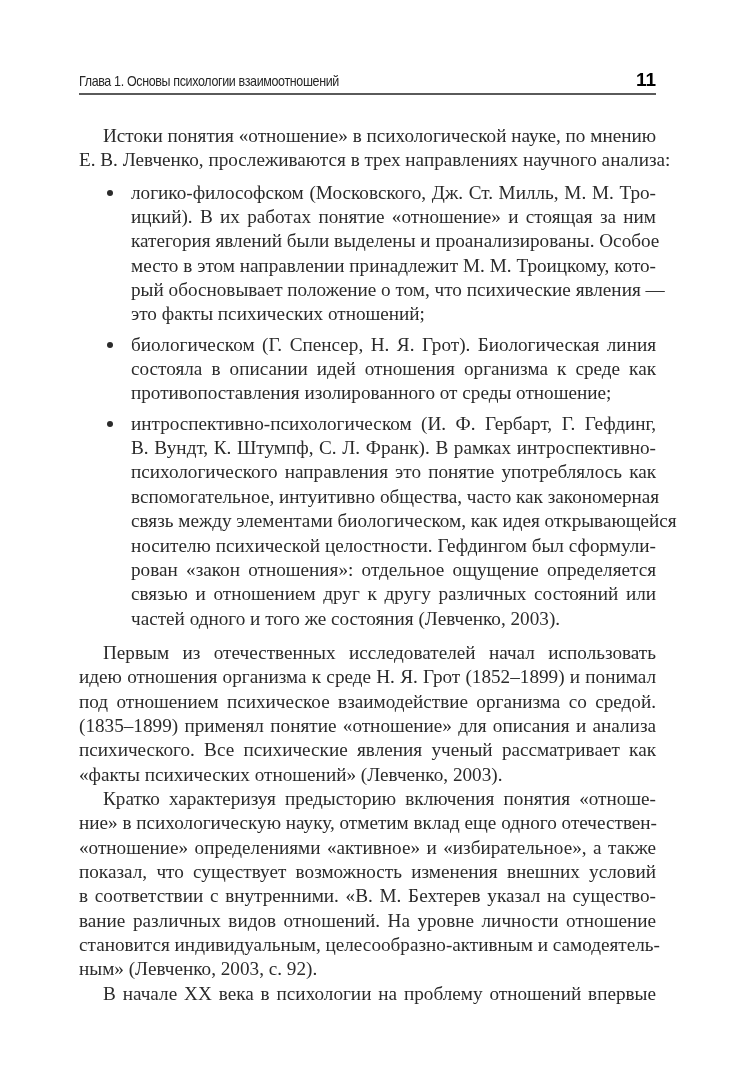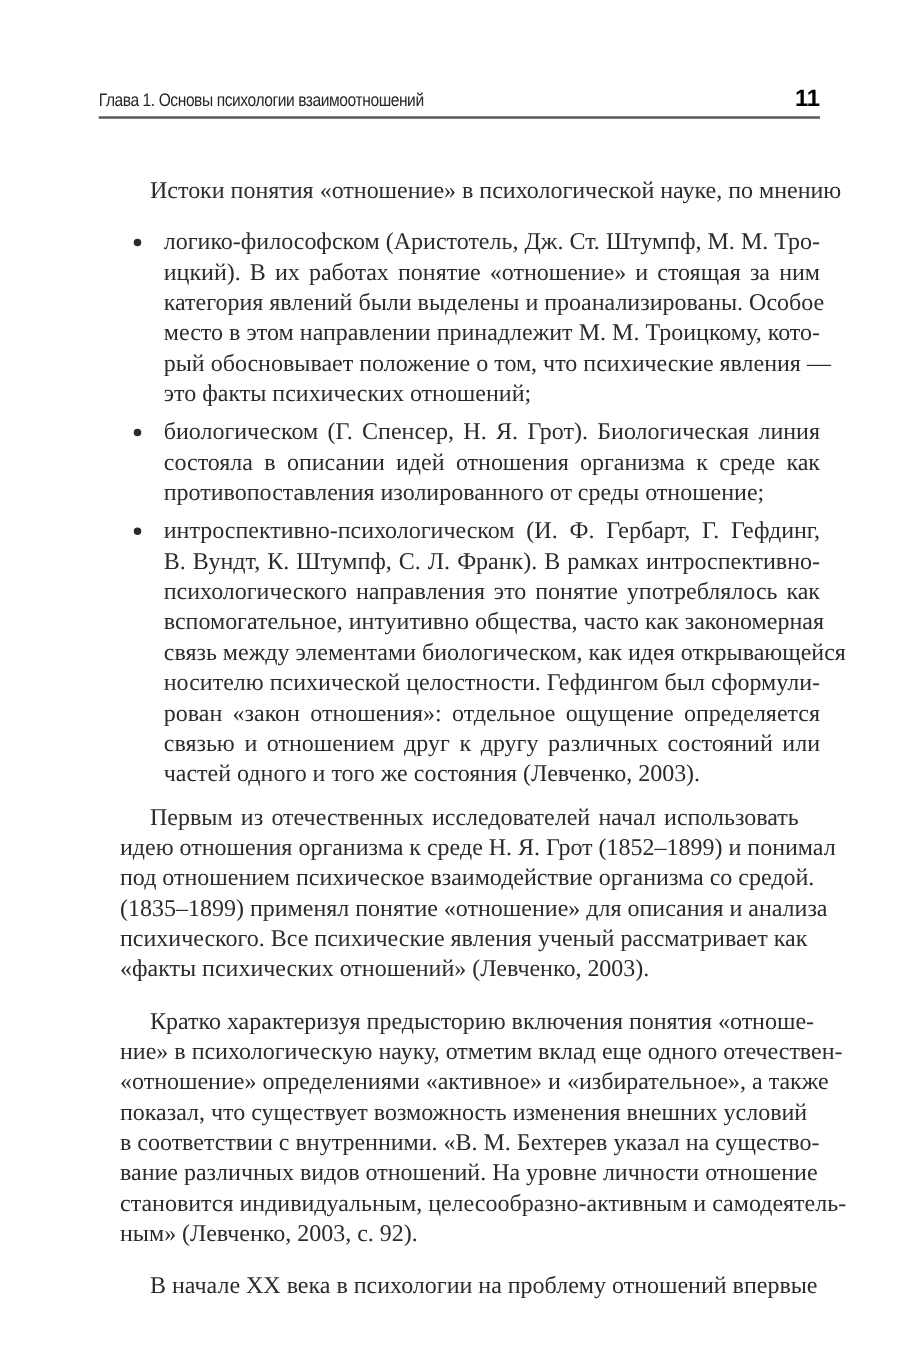--- a/index.html
+++ b/index.html
@@ -35,21 +35,21 @@
     font-size: 19.2px; line-height: 24.35px;
     color: #2b2b2b;
     text-align: justify;
   }
   .ln {
     display: block; white-space: nowrap;
     text-align-last: justify; text-align: justify;
     height: 24.35px;
   }
   .ln.last { text-align-last: left; }
-  .para { margin: 17px; }
+  .para { margin: 0; }
   .indent { padding-left: 24px; }
   .bullets { margin: 8px 0 0 0; padding: 0; list-style: none; }
   .bullet { position: relative; padding-left: 52px; margin-bottom: 6px; }
   .bullet-dot {
     position: absolute; left: 28px; top: 9px;
     width: 6px; height: 6px; border-radius: 50%; background: #2b2b2b;
   }
   .gap-para { margin-top: 10px; }
 </style>
 </head>
@@ -60,26 +60,27 @@
   <div class="running-head">
     <span class="rh-title">Глава 1. Основы психологии взаимоотношений</span>
     <span class="rh-page">11</span>
   </div>
   <div class="rule"></div>
 
   <div class="body-text">
 
     <p class="para">
       <span class="ln indent">Истоки понятия «отношение» в психологической науке, по мнению</span>
+      <span class="ln last">Е. В. Левченко, прослеживаются в трех направлениях научного анализа:</span>
     </p>
 
     <ul class="bullets">
       <li class="bullet">
         <span class="bullet-dot"></span>
-        <span class="ln">логико-философском (Аристотель, Дж. Ст. Штумпф, М. М. Тро-</span>
+        <span class="ln">логико-философском (Московского, Дж. Ст. Милль, М. М. Тро-</span>
         <span class="ln">ицкий). В их работах понятие «отношение» и стоящая за ним</span>
         <span class="ln">категория явлений были выделены и проанализированы. Особое</span>
         <span class="ln">место в этом направлении принадлежит М. М. Троицкому, кото-</span>
         <span class="ln">рый обосновывает положение о том, что психические явления —</span>
         <span class="ln last">это факты психических отношений;</span>
       </li>
       <li class="bullet">
         <span class="bullet-dot"></span>
         <span class="ln">биологическом (Г. Спенсер, Н. Я. Грот). Биологическая линия</span>
         <span class="ln">состояла в описании идей отношения организма к среде как</span>

